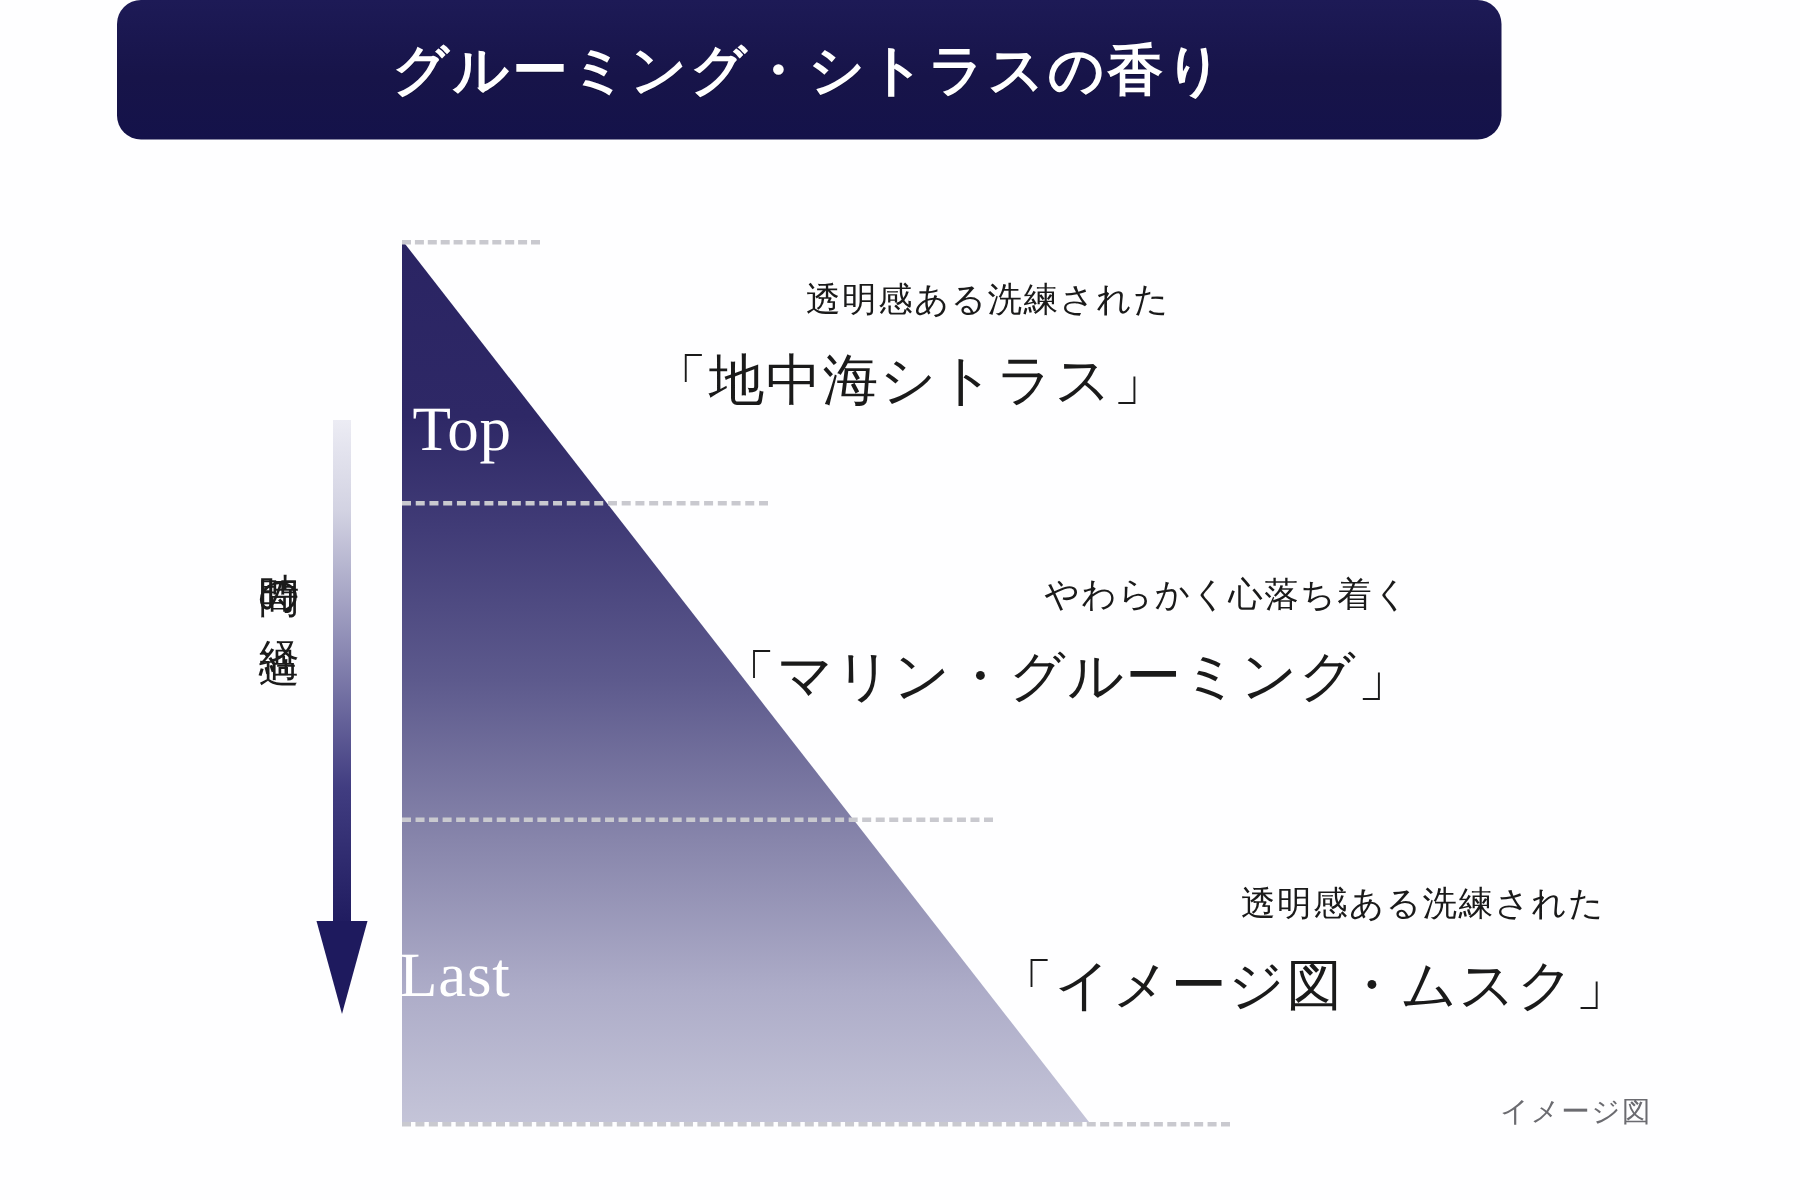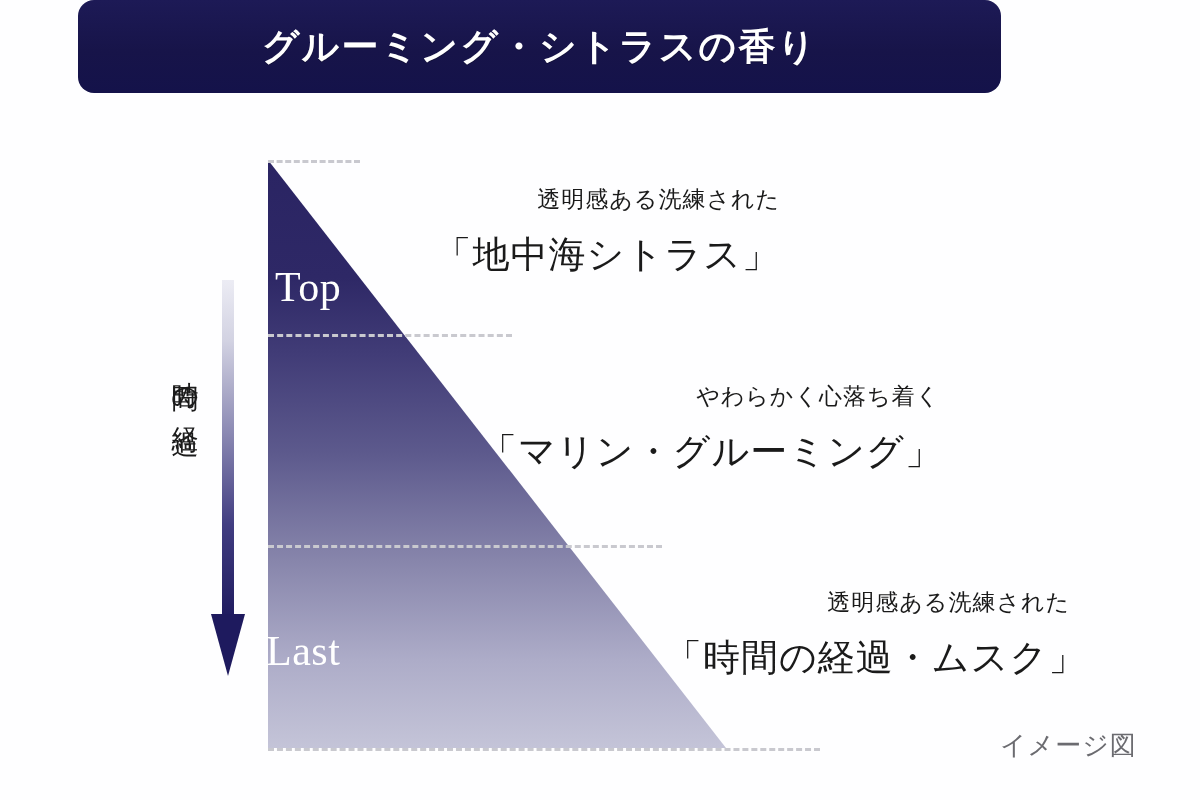--- a/index.html
+++ b/index.html
@@ -135,21 +135,21 @@
   .note.n0 { left: 360px; top: 186px; width: 420px; }
   .note.n1 { left: 480px; top: 383px; width: 460px; }
   .note.n2 { left: 665px; top: 589px; width: 405px; }
 
   
   .caption {
     position: absolute;
     left: 1000px;
     top: 728px;
     font-family: "DejaVu Sans", "Liberation Sans", sans-serif;
-    font-size: 26px;
+    font-size: 19px;
     color: #6b6b70;
     letter-spacing: 1px;
     white-space: nowrap;
   }
 </style>
 </head>
 <body>
 
 <div id="stage">
 
@@ -202,18 +202,18 @@
     <span class="name">「地中海シトラス」</span>
   </div>
 
   <div class="note n1">
     <span class="lead">やわらかく心落ち着く</span>
     <span class="name">「マリン・グルーミング」</span>
   </div>
 
   <div class="note n2">
     <span class="lead">透明感ある洗練された</span>
-    <span class="name">「時間の経過・ムスク」</span>
+    <span class="name">「イメージ図・ムスク」</span>
   </div>
 
   <div class="caption">イメージ図</div>
 
 </div>
 
 </body></html>

